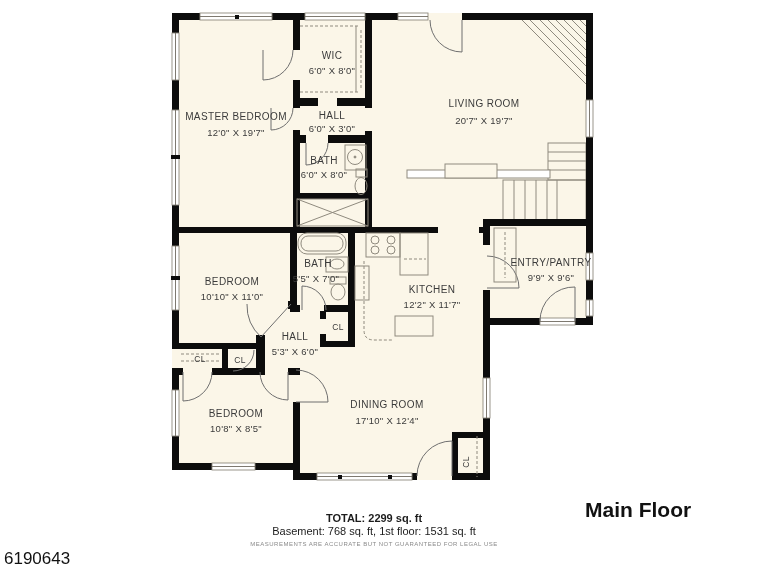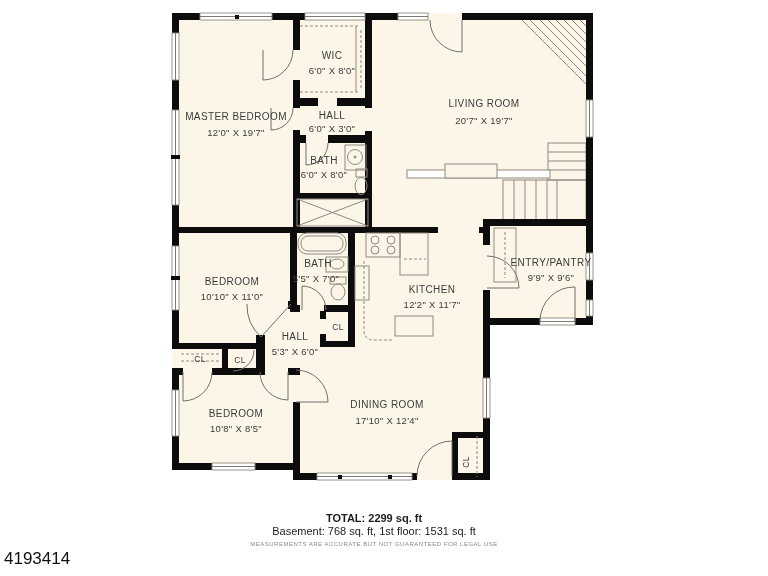--- a/index.html
+++ b/index.html
@@ -336,15 +336,16 @@
     <text class="cl-label" x="0" y="0" transform="translate(469,462) rotate(-90)">CL</text>
   </g>
 </svg>
 
 <div class="footer">
   <div class="total">TOTAL: 2299 sq. ft</div>
   <div class="ln">Basement: 768 sq. ft, 1st floor: 1531 sq. ft</div>
   <div class="disclaimer">MEASUREMENTS ARE ACCURATE BUT NOT GUARANTEED FOR LEGAL USE</div>
 </div>
 
-<div class="listing-id">4193414</div>
+<div class="floor-title">Main Floor</div>
+<div class="listing-id">6190643</div>
 
 </div>
 
 </body></html>

